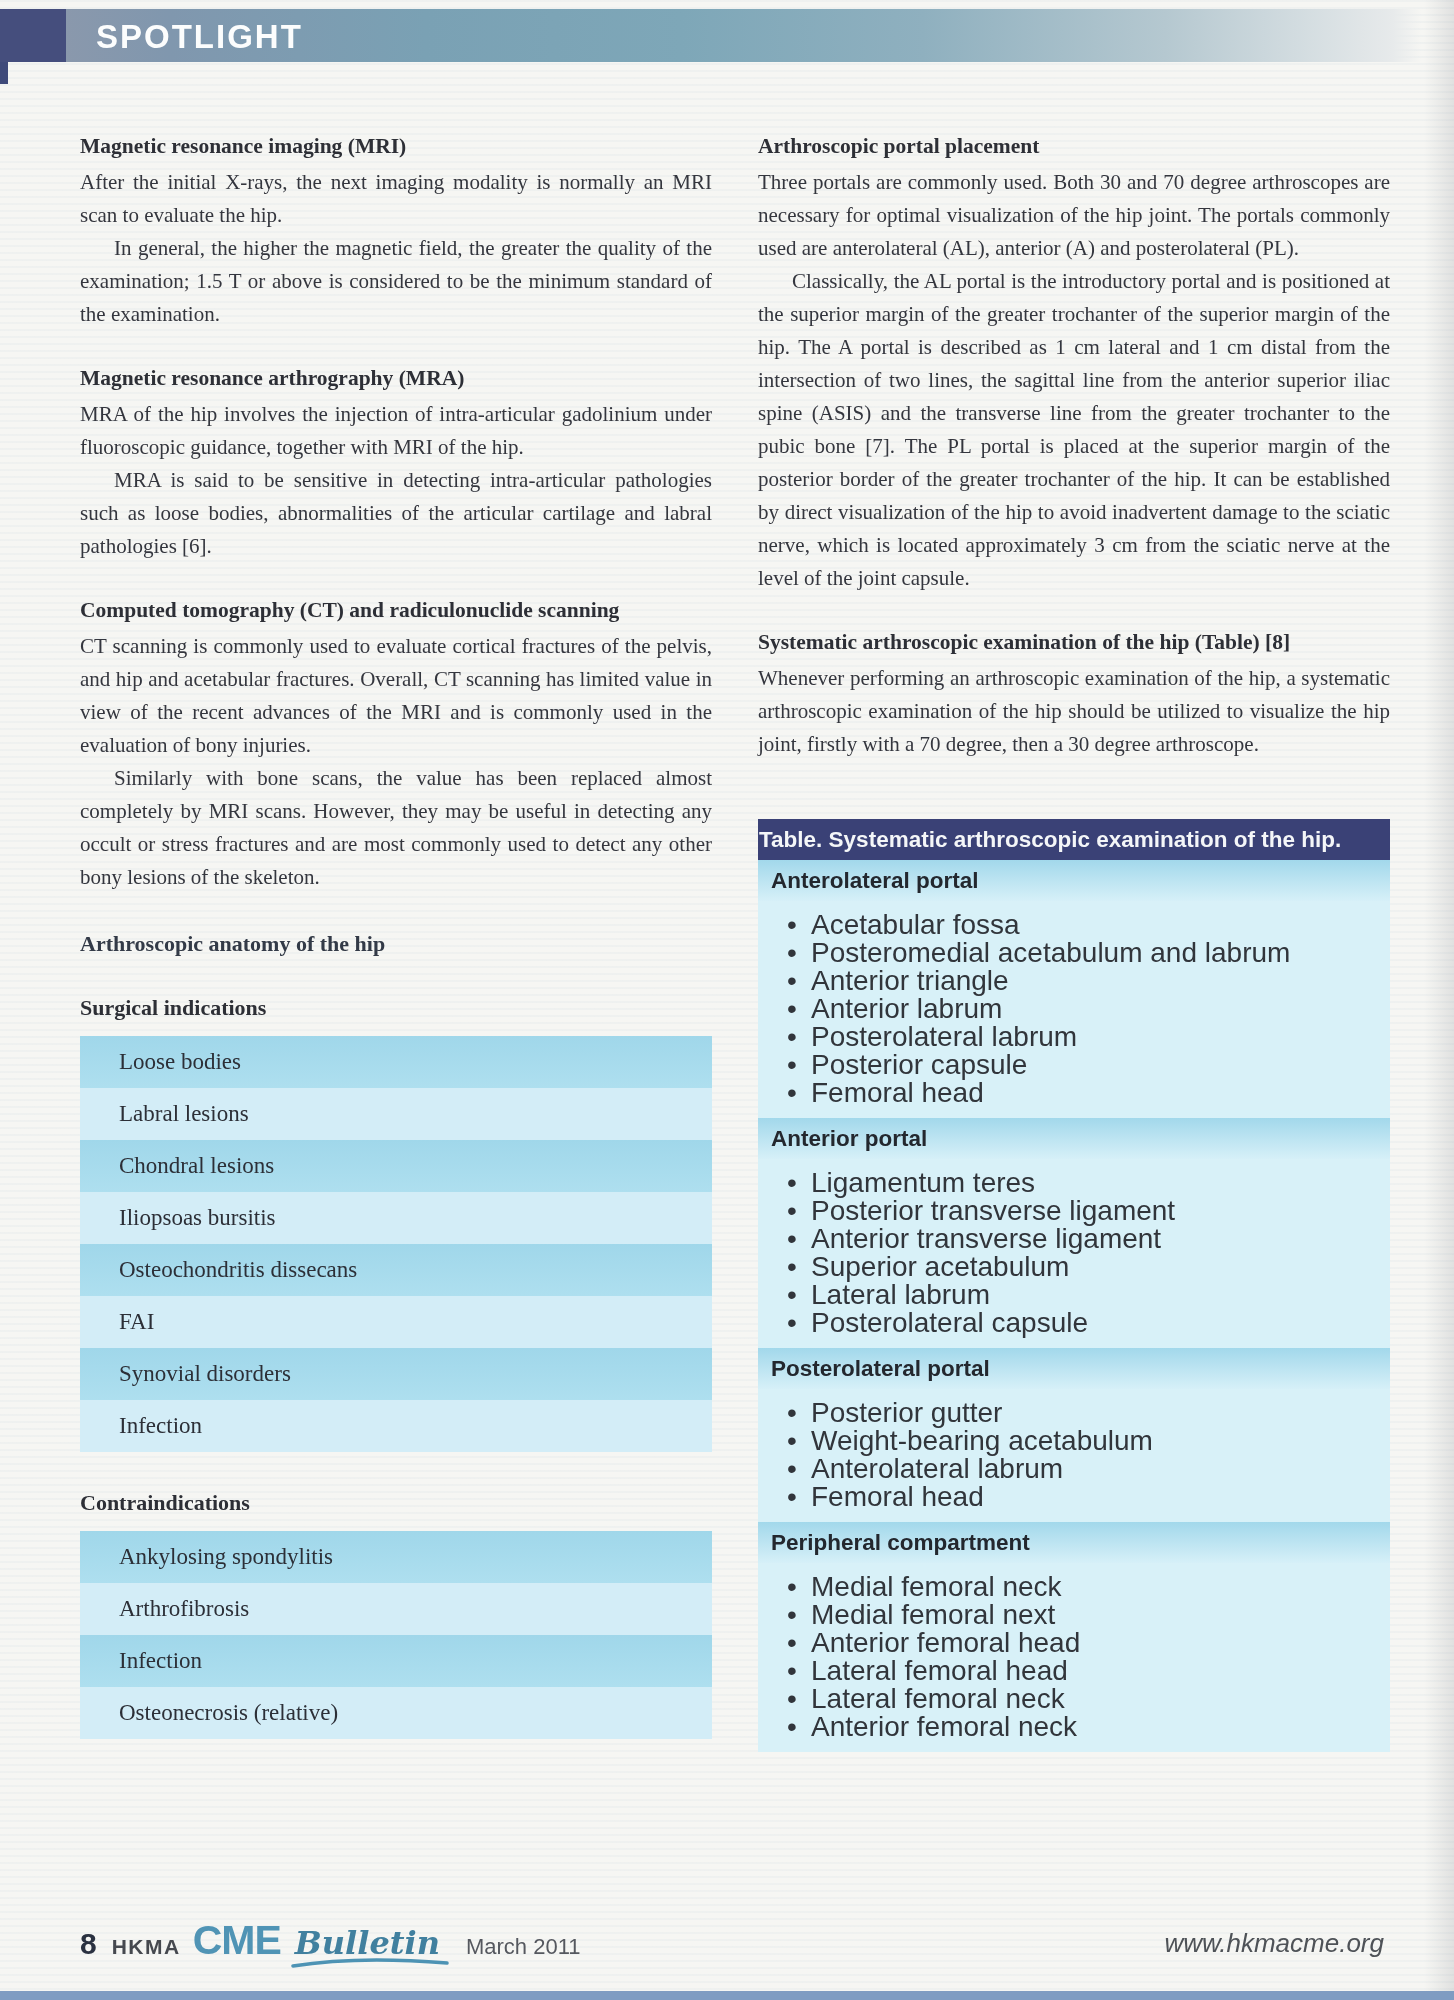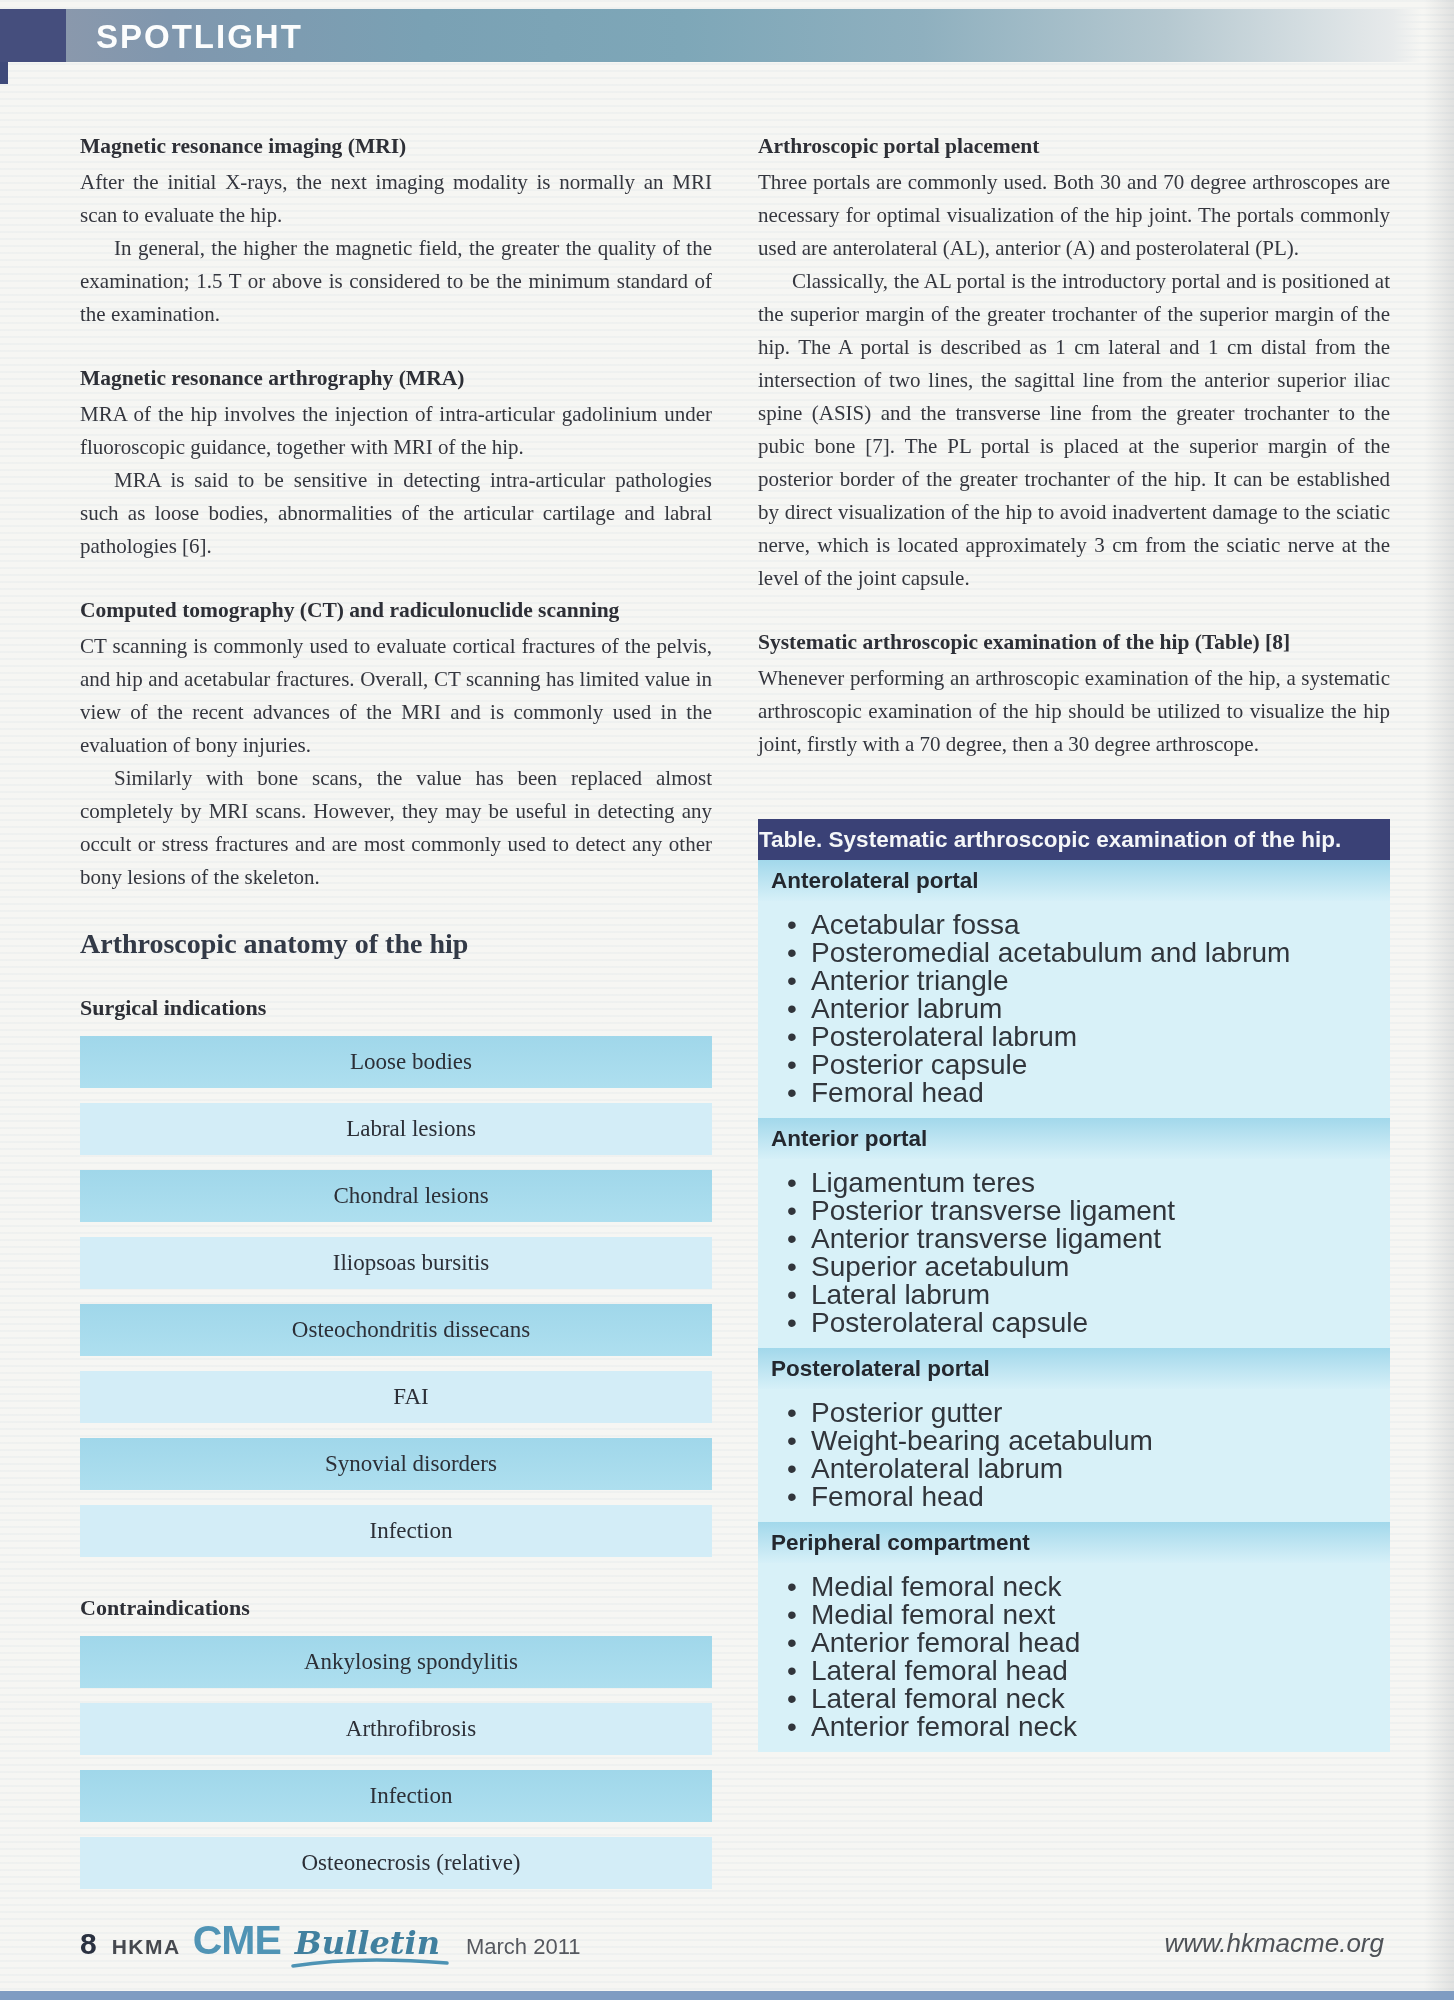--- a/index.html
+++ b/index.html
@@ -44,30 +44,30 @@
     font-size:21.5px; font-weight:bold; color:#2d2f36;
     margin:0 0 3px 0; line-height:33px;
   }
   .sec p {
     margin:0; font-size:21px; line-height:33px; color:#34363e;
     text-align:justify;
   }
   .sec p.indent { text-indent:34px; }
 
   .anatomy-head {
-    font-size:28px; font-weight:bold; color:#333a47;
+    font-size:22px; font-weight:bold; color:#333a47;
     margin:11px 0 0 0; line-height:38px;
   }
   .list-head {
     font-size:22px; font-weight:bold; color:#2d2f36;
     margin:30px 0 13px 0; line-height:30px;
   }
   .bar-row {
-    height:52px; line-height:52px; margin-bottom:15px; padding-left:30px;
-    font-size:23px; color:#2c2f37;text-align:center;
+    height:52px; line-height:52px; margin-bottom:0; padding-left:39px;
+    font-size:23px; color:#2c2f37;
   }
   .bar-dark  { background:linear-gradient(180deg,#a0d7ea 0%,#aedfef 100%); }
   .bar-light { background:#d3edf7; }
   .contra-gap { margin-top:36px; }
 
   
   .sys-table { margin-top:58px; }
   .tbl-title {
     background:#3a4176; color:#f4f6f8;
     font-family:"Liberation Sans", sans-serif; font-weight:bold;

